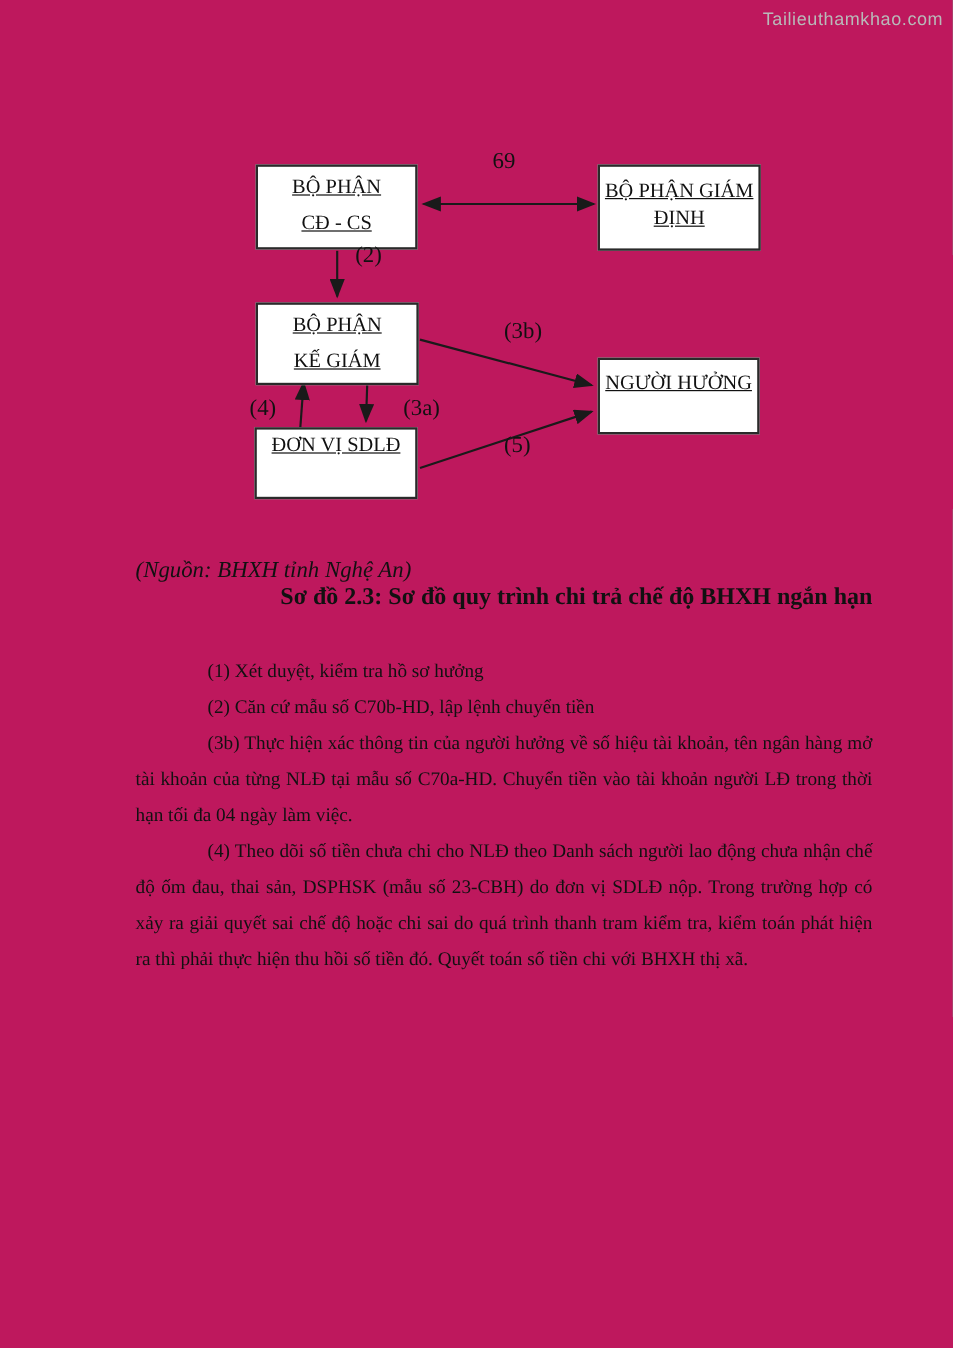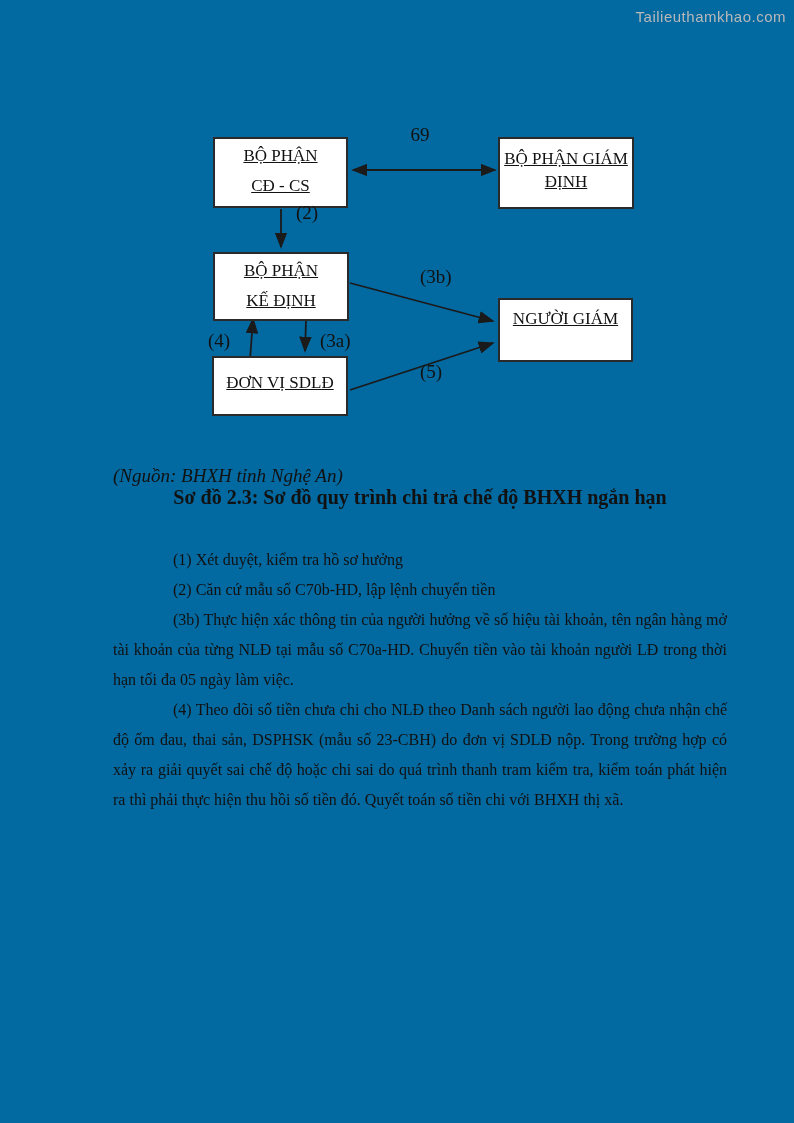--- a/index.html
+++ b/index.html
@@ -1,20 +1,20 @@
 <!DOCTYPE html>
 <html><head>
 <meta charset="utf-8">
 <style>
   html,body{margin:0;padding:0;background:#888;}
   .page{
     position:relative;
     width:794px;height:1123px;
     margin:0 auto;
-    background:#0369a1;
+    background:#be185d;
     font-family:"Liberation Serif","DejaVu Serif",serif;
     color:#111;
     overflow:hidden;
   }
   .watermark{
     position:absolute;top:8px;right:8px;
     font-family:"Liberation Sans","DejaVu Sans",sans-serif;
     font-size:15px;color:#b9b9b9;letter-spacing:0.5px;
   }
   .page-number{
@@ -28,34 +28,34 @@
     border:2px solid #2a2a2a;
     box-sizing:border-box;
     text-align:center;
     font-size:17px;
     background:#fff;
     text-decoration:underline;
   }
   .box-cdcs{left:213px;top:137px;width:135px;height:71px;padding-top:2px;line-height:30px;}
   .box-giamdinh{left:498px;top:137px;width:136px;height:72px;padding-top:8px;line-height:23px;}
   .box-ketoan{left:213px;top:252px;width:136px;height:69px;padding-top:2px;line-height:30px;}
-  .box-sdld{left:212px;top:356px;width:136px;height:60px;padding-top:14px;line-height:22px;}
+  .box-sdld{left:212px;top:356px;width:136px;height:60px;padding-top:2px;line-height:22px;}
   .box-nguoihuong{left:498px;top:298px;width:135px;height:64px;padding-top:8px;line-height:22px;}
   .arrow-label{
     position:absolute;font-size:19px;color:#111;white-space:nowrap;
   }
   .svg-arrows{position:absolute;top:0;left:0;pointer-events:none;}
   
   .source-note{
     position:absolute;top:465px;left:113px;width:607px;
     text-align:left;font-style:italic;font-size:19px;
   }
   .figure-title{
     position:absolute;top:484px;left:113px;width:614px;
-    text-align:center;font-weight:bold;font-size:20px;line-height:26px;
+    text-align:right;font-weight:bold;font-size:20px;line-height:26px;
   }
   .content{
     position:absolute;top:545px;left:113px;width:614px;
     font-size:16px;line-height:30px;text-align:justify;
   }
   .content p{margin:0;text-indent:60px;}
 </style>
 </head>
 <body>
 
@@ -86,42 +86,42 @@
       <div>CĐ - CS</div>
     </div>
 
     <div class="dbox box-giamdinh">
       <div>BỘ PHẬN GIÁM</div>
       <div>ĐỊNH</div>
     </div>
 
     <div class="dbox box-ketoan">
       <div>BỘ PHẬN</div>
-      <div>KẾ ĐỊNH</div>
+      <div>KẾ GIÁM</div>
     </div>
 
     <div class="dbox box-sdld">
       <div>ĐƠN VỊ SDLĐ</div>
     </div>
 
     <div class="dbox box-nguoihuong">
-      <div>NGƯỜI GIÁM</div>
+      <div>NGƯỜI HƯỞNG</div>
     </div>
 
     <span class="arrow-label" style="left:296px;top:202px;">(2)</span>
     <span class="arrow-label" style="left:420px;top:266px;">(3b)</span>
     <span class="arrow-label" style="left:208px;top:330px;">(4)</span>
-    <span class="arrow-label" style="left:320px;top:330px;">(3a)</span>
+    <span class="arrow-label" style="left:336px;top:330px;">(3a)</span>
     <span class="arrow-label" style="left:420px;top:361px;">(5)</span>
   </div>
 
   <div class="source-note">(Nguồn: BHXH tỉnh Nghệ An)</div>
 
   <div class="figure-title">Sơ đồ 2.3: Sơ đồ quy trình chi trả chế độ BHXH ngắn hạn</div>
 
   <div class="content">
     <p>(1) Xét duyệt, kiểm tra hồ sơ hưởng</p>
     <p>(2) Căn cứ mẫu số C70b-HD, lập lệnh chuyển tiền</p>
-    <p>(3b) Thực hiện xác thông tin của người hưởng về số hiệu tài khoản, tên ngân hàng mở tài khoản của từng NLĐ tại mẫu số C70a-HD. Chuyển tiền vào tài khoản người LĐ trong thời hạn tối đa 05 ngày làm việc.</p>
+    <p>(3b) Thực hiện xác thông tin của người hưởng về số hiệu tài khoản, tên ngân hàng mở tài khoản của từng NLĐ tại mẫu số C70a-HD. Chuyển tiền vào tài khoản người LĐ trong thời hạn tối đa 04 ngày làm việc.</p>
     <p>(4) Theo dõi số tiền chưa chi cho NLĐ theo Danh sách người lao động chưa nhận chế độ ốm đau, thai sản, DSPHSK (mẫu số 23-CBH) do đơn vị SDLĐ nộp. Trong trường hợp có xảy ra giải quyết sai chế độ hoặc chi sai do quá trình thanh tram kiểm tra, kiểm toán phát hiện ra thì phải thực hiện thu hồi số tiền đó. Quyết toán số tiền chi với BHXH thị xã.</p>
   </div>
 
 </div>
 
 </body></html>

